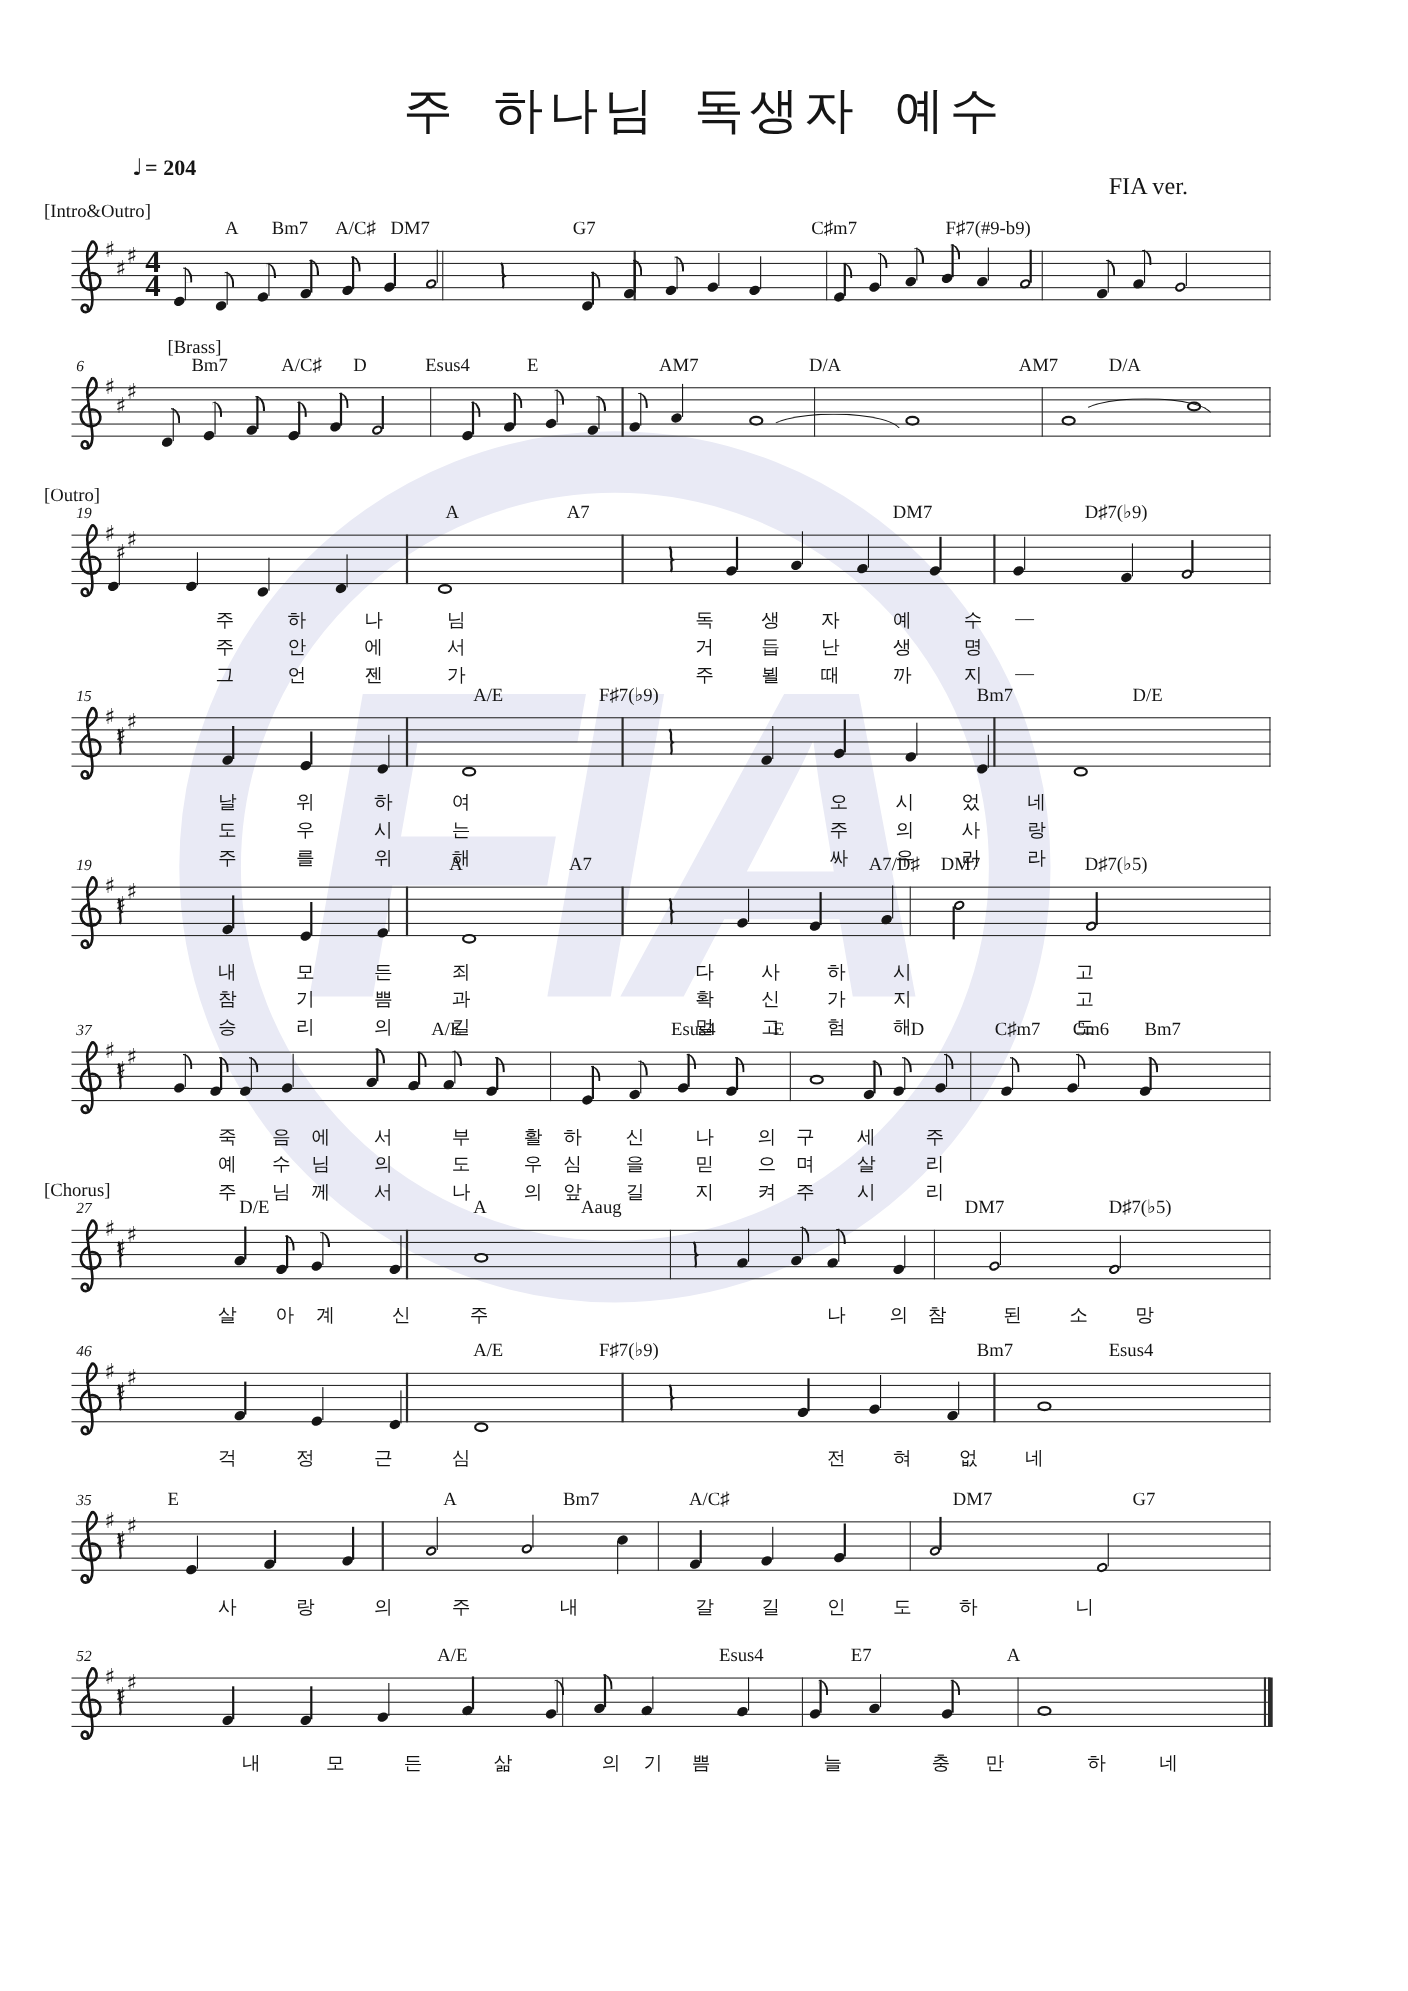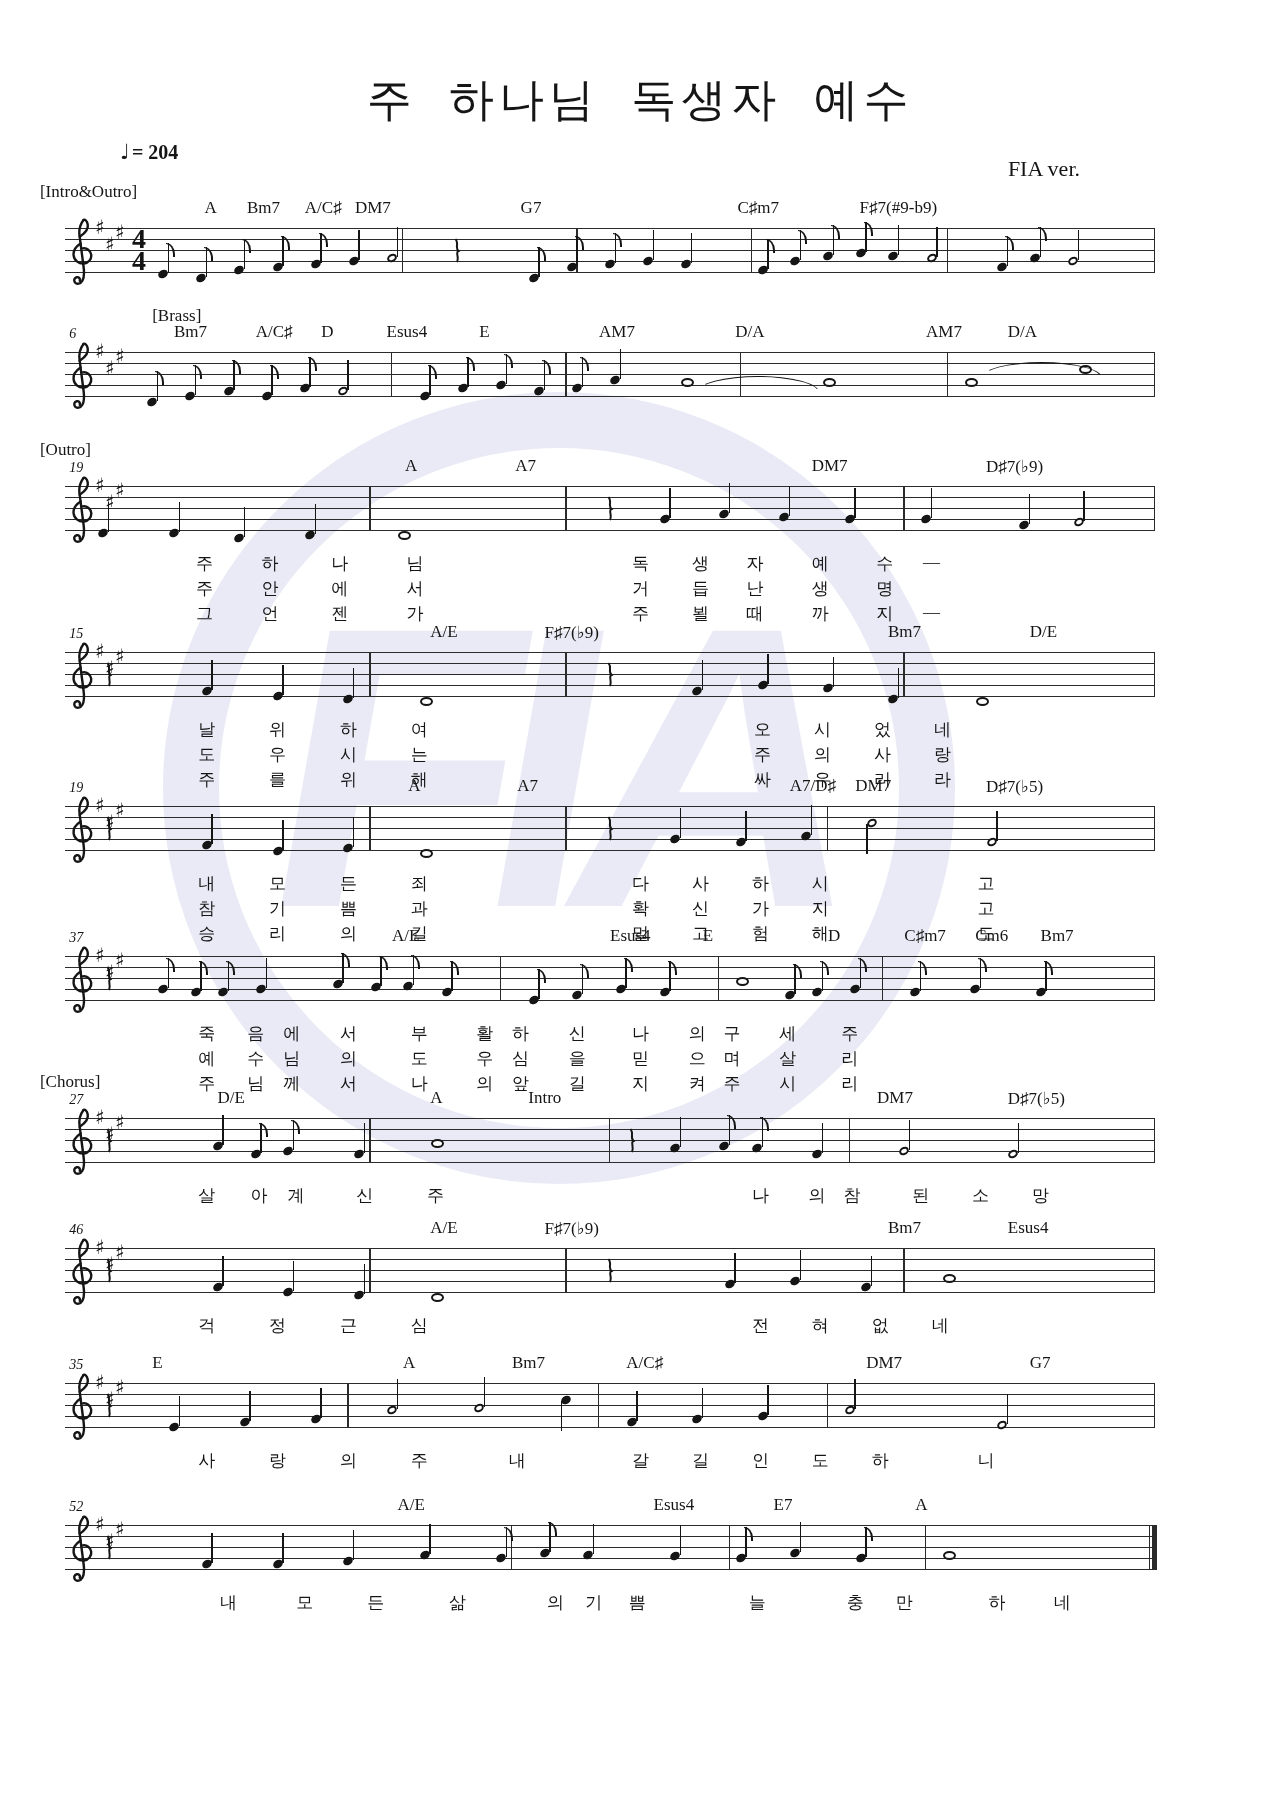--- a/index.html
+++ b/index.html
@@ -764,21 +764,21 @@
           <span class="syl" style="left: 61.2%;">주</span>
           <span class="syl" style="left: 66.3%;">시</span>
           <span class="syl" style="left: 72%;">리</span>
         </div>
       </div>
       <div class="system" style="top: 1058px;">
         <span class="section-label" style="left: -2.3%;">[Chorus]</span>
         <span class="measure-number">27</span>
         <span class="chord" style="left: 14%;">D/E</span>
         <span class="chord" style="left: 33.5%;">A</span>
-        <span class="chord" style="left: 42.5%;">Intro</span>
+        <span class="chord" style="left: 42.5%;">Aaug</span>
         <span class="chord" style="left: 74.5%;">DM7</span>
         <span class="chord" style="left: 86.5%;">D♯7(♭5)</span>
         <div class="staff">
           <div class="staff-lines"></div>
           <svg class="clef" width="26" height="74" viewBox="0 0 26 74">
             <path d="M14.5 5 C 10.8 9.8, 9.6 15.6, 10.7 21.8 L 14.6 52 C 15.4 58, 15.2 62.5, 13.4 65.8 C 11.6 69, 7.8 69.6, 6.0 67.4 C 4.5 65.5, 5.4 62.6, 7.7 62.2 C 9.9 61.8, 11.5 63.8, 10.8 65.9"></path>
             <path d="M10.7 21.8 C 16.9 17.5, 19.7 13.3, 18.7 9.2 C 18 6.2, 15.9 3.8, 14.5 5"></path>
             <path d="M11.6 28.5 C 6.7 31.7, 4.0 35.7, 4.6 40.3 C 5.3 45.7, 10.0 49.1, 15.0 48.5 C 19.6 47.9, 22.8 44.1, 22.2 39.7 C 21.6 35.4, 17.8 32.7, 13.8 33.4"></path>
           </svg>
           <span class="ks" style="left: 30px; top: -11px;">♯</span>

